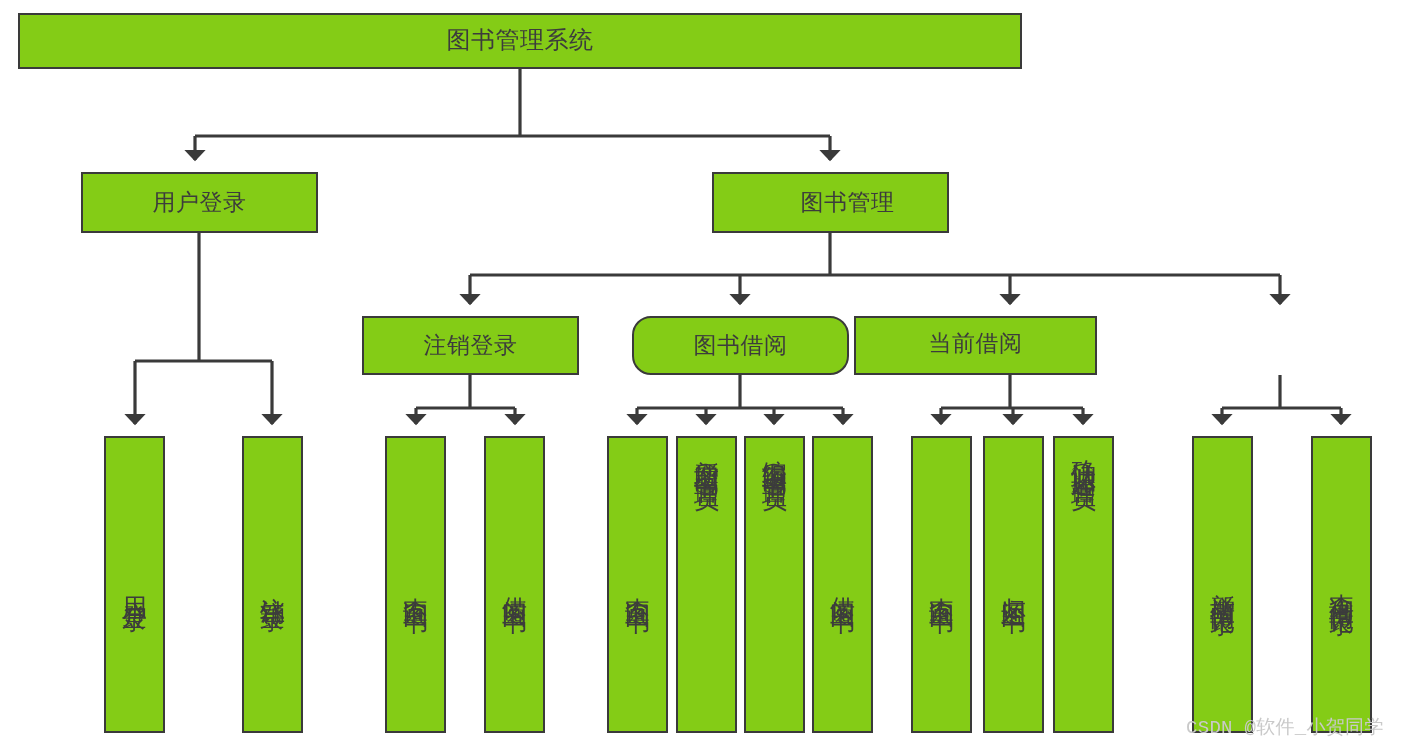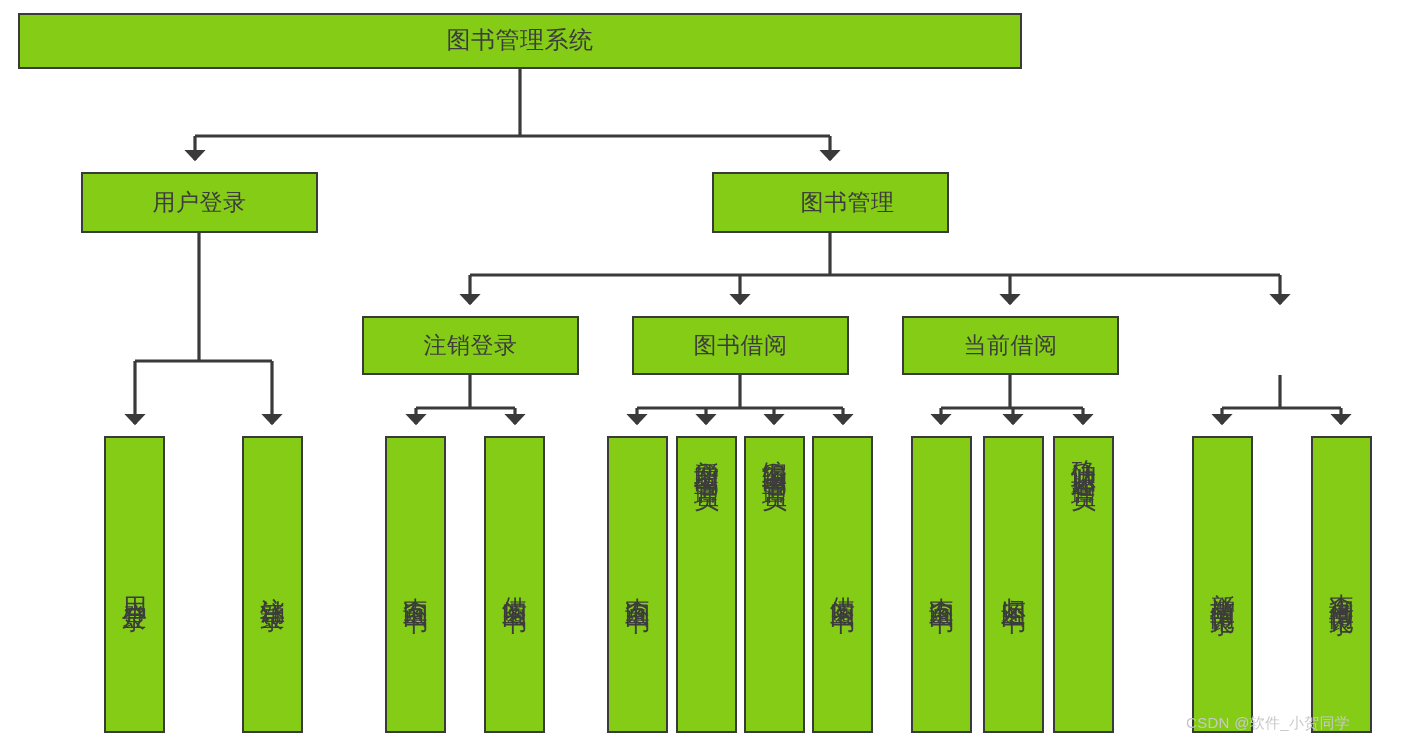--- a/index.html
+++ b/index.html
@@ -65,25 +65,25 @@
     letter-spacing: 4px;
     white-space: nowrap;
   }
   .node.vert.tall-label {
     align-items: flex-start;
   }
   #watermark {
     position: absolute;
     left: 1186px;
     top: 714px;
-    font-size: 15px;
+    font-size: 19px;
     color: #c9c9c9;
     white-space: nowrap;
     letter-spacing: 0.3px;
-    font-family: Liberation Sans, sans-serif;
+    font-family: Liberation Mono, monospace;
   }
 </style>
 </head>
 <body>
 
 <div id="diagram-root">
 
   <svg id="edge-layer" viewBox="0 0 1405 747" width="1405" height="747" aria-hidden="true">
     <defs>
       <marker id="arrow" markerWidth="10" markerHeight="10" refX="3.2" refY="4" orient="auto" markerUnits="strokeWidth">
@@ -141,24 +141,24 @@
   <div class="node horiz" style="left: 81px; top: 172px; width: 237px; height: 61px;">
     <span class="node-label">用户登录</span>
   </div>
   <div class="node horiz" style="left: 712px; top: 172px; width: 237px; height: 61px; padding-left: 34px;">
     <span class="node-label">图书管理</span>
   </div>
 
   <div class="node horiz" style="left: 362px; top: 316px; width: 217px; height: 59px;">
     <span class="node-label">注销登录</span>
   </div>
-  <div class="node horiz" style="left: 632px; top: 316px; width: 217px; height: 59px;">
+  <div class="node horiz" style="left: 632px; top: 316px; width: 217px; height: 59px; border-radius: 19px;">
     <span class="node-label">图书借阅</span>
   </div>
-  <div class="node horiz" style="left: 902px; top: 316px; width: 217px; height: 59px;">
+  <div class="node horiz" style="left: 854px; top: 316px; width: 243px; height: 59px; font-family: Liberation Mono, monospace;">
     <span class="node-label">当前借阅</span>
   </div>
 
   <div class="node vert" style="left: 104px; top: 436px; width: 61px; height: 297px;">
     <span class="node-label">用户登录</span>
   </div>
   <div class="node vert" style="left: 242px; top: 436px; width: 61px; height: 297px;">
     <span class="node-label">注销登录</span>
   </div>
   <div class="node vert" style="left: 385px; top: 436px; width: 61px; height: 297px;">

